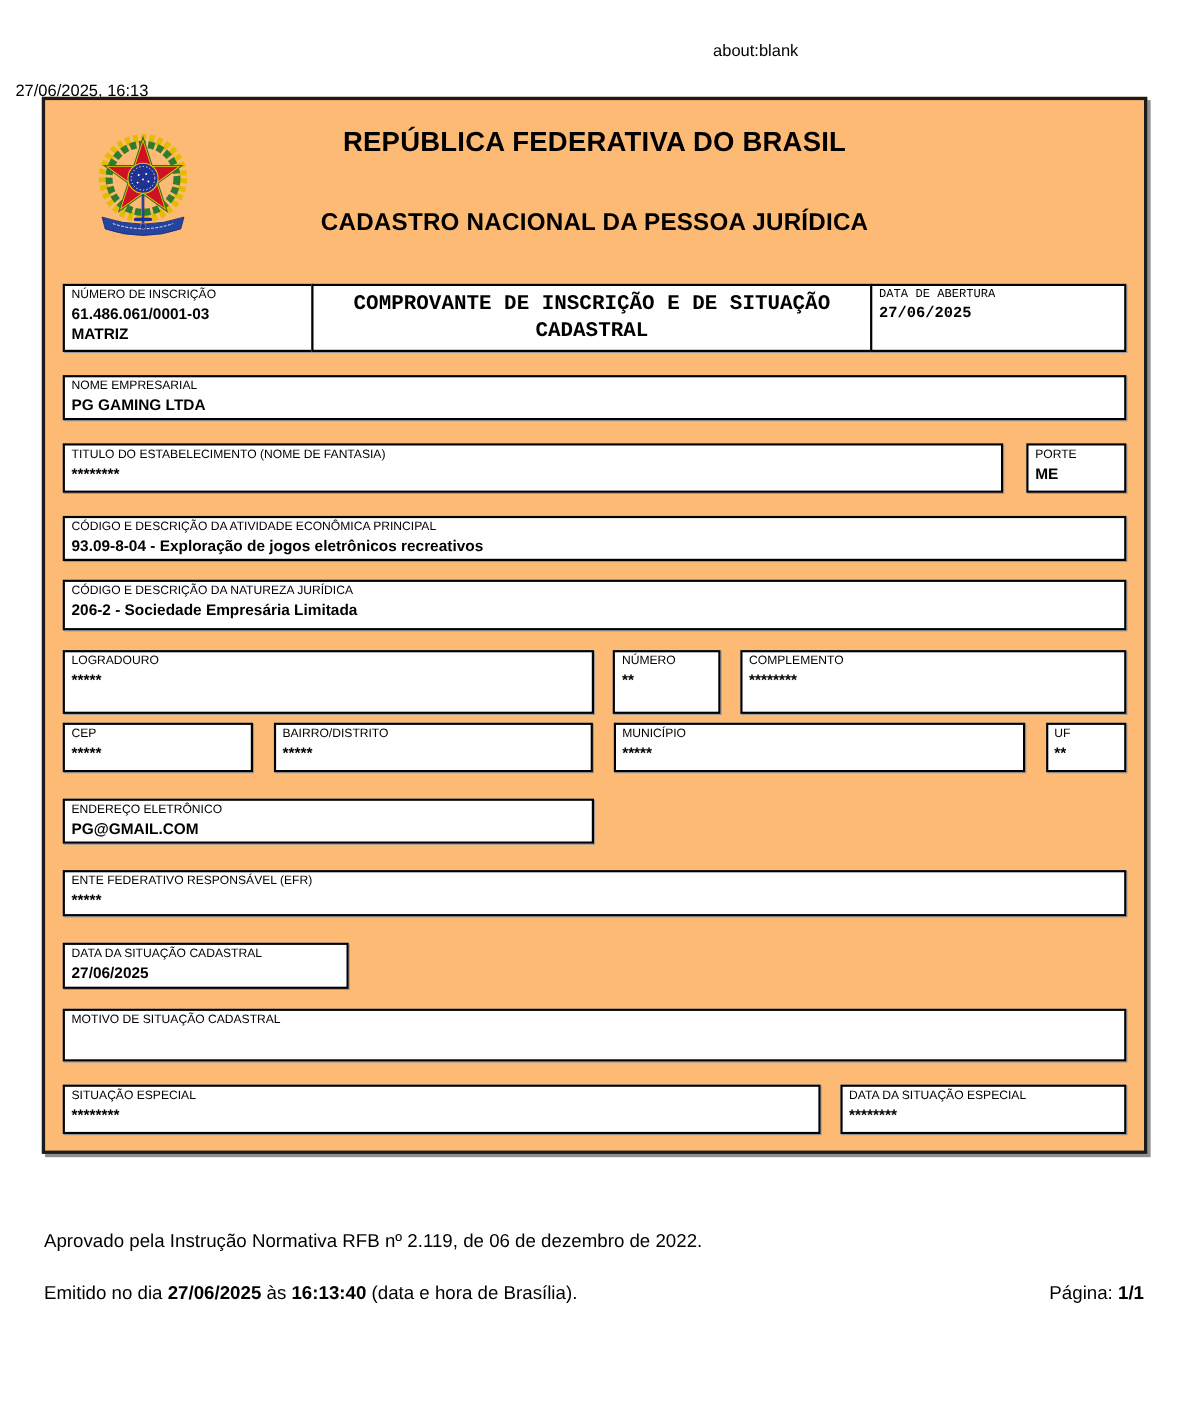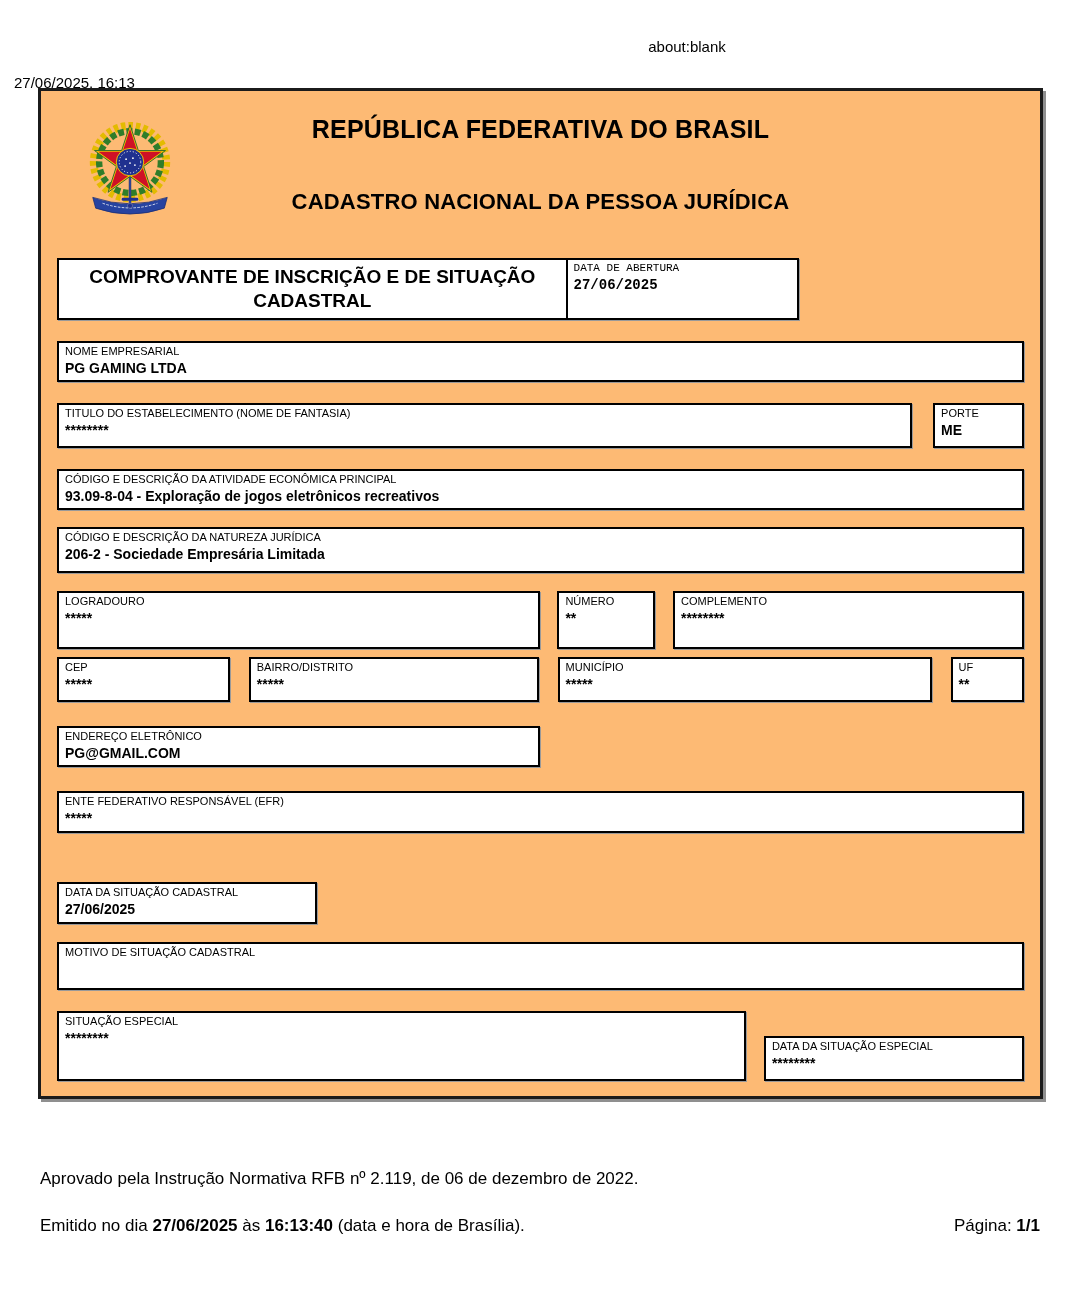--- a/index.html
+++ b/index.html
@@ -35,21 +35,21 @@
   .c-abertura { width:24.1%; min-height:62px; padding:2px 6px; }
 
   .w-full { width:100%; }
   .h38{min-height:38px;} .h40{min-height:40px;} .h42{min-height:42px;} .h45{min-height:45px;}
   .h46{min-height:46px;} .h48{min-height:48px;} .h58{min-height:58px;}
 
   .w-fantasia{width:88.4%;} .w-porte{width:9.4%;}
   .w-logradouro{width:49.9%;} .w-numero{width:10.1%;} .w-complemento{width:36.3%;}
   .w-cep{width:17.9%;} .w-bairro{width:30%;} .w-municipio{width:38.7%;} .w-uf{width:7.6%;}
   .w-email{width:49.9%;} .w-telefone{width:48.3%;}
-  .w-situacao{width:71.2%;} .w-datasituacao{width:26.9%;margin-top:25px;}
+  .w-situacao{width:71.2%;} .w-datasituacao{width:26.9%;}
 
   .mt18{margin-top:18px;} .mt8{margin-top:8px;} .mt24{margin-top:24px;} .mt17{margin-top:17px;}
 
   
   .footer-note1 { margin:70px 40px 0 40px; font-size:17px; }
   .footer-line2 { display:flex; justify-content:space-between; margin:27px 40px 0 40px; font-size:17px; }
   .bold { font-weight:bold; }
 </style>
 </head>
 <body>
@@ -84,20 +84,25 @@
 
       <path d="M12,84 Q50,97 88,84 L85,95 Q50,107 15,95 Z" fill="#2743a0" stroke="#1b2d73" stroke-width="0.8"></path>
       <path d="M22,90 Q50,99.5 78,90" fill="none" stroke="#ffffff" stroke-width="0.8" stroke-dasharray="2.6 1.4"></path>
       <circle cx="50" cy="92.5" r="2.6" fill="#20318f" stroke="#99a" stroke-width="0.5"></circle>
     </svg>
     <div class="doc-title-1">REPÚBLICA FEDERATIVA DO BRASIL</div>
     <div class="doc-title-2">CADASTRO NACIONAL DA PESSOA JURÍDICA</div>
   </div>
 
   <div class="row-1">
+    <div class="cell c-inscricao">
+      <div class="lbl">NÚMERO DE INSCRIÇÃO</div>
+      <div class="val">61.486.061/0001-03</div>
+      <div class="val">MATRIZ</div>
+    </div>
     <div class="cell c-titulo">COMPROVANTE DE INSCRIÇÃO E DE SITUAÇÃO CADASTRAL</div>
     <div class="cell c-abertura">
       <div class="lbl">DATA DE ABERTURA</div>
       <div class="val">27/06/2025</div>
     </div>
   </div>
 
   <div class="row">
     <div class="box w-full h40">
       <div class="lbl">NOME EMPRESARIAL</div>

